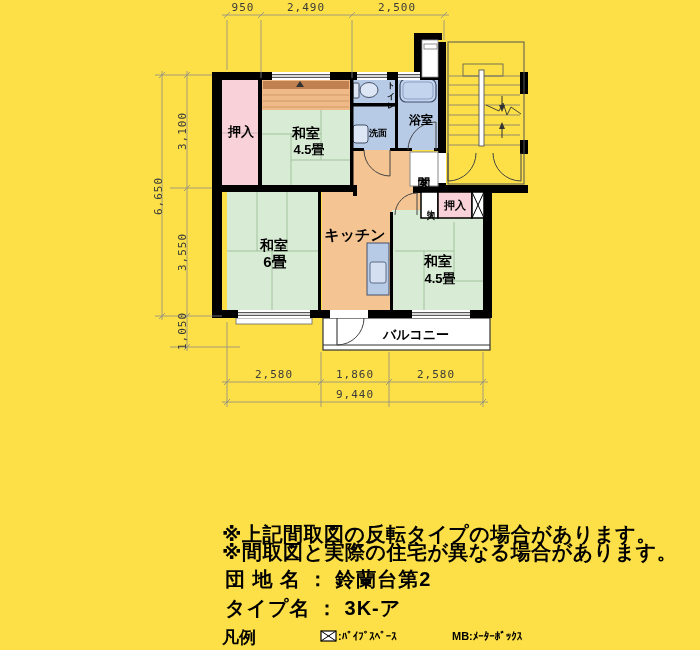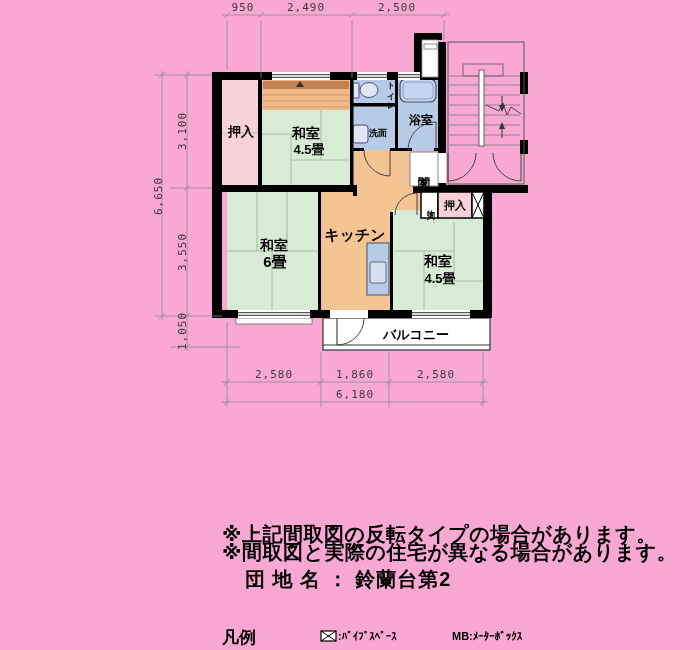--- a/index.html
+++ b/index.html
@@ -1,27 +1,27 @@
 <!DOCTYPE html>
 <html><head>
 <meta charset="utf-8">
 <style>
   html,body{margin:0;padding:0;background:#fff;}
-  #root{position:relative;width:700px;height:650px;background:#f9a8d4;overflow:hidden;
+  #root{position:relative;width:700px;height:650px;background:#fde047;overflow:hidden;
         font-family:"Liberation Sans","DejaVu Sans",sans-serif;color:#000;}
   svg{position:absolute;left:0;top:0;}
   .lbl{position:absolute;transform:translate(-50%,-50%);white-space:nowrap;color:#000;
        font-family:"Liberation Sans","DejaVu Sans",sans-serif;line-height:1;}
   .vert{writing-mode:vertical-rl;text-orientation:upright;letter-spacing:1px;}
   .dim{position:absolute;transform:translate(-50%,-50%);white-space:nowrap;color:#3a3a3a;
        font-size:11px;letter-spacing:1px;font-family:"DejaVu Sans Mono",monospace;}
   .dimrot{position:absolute;transform:translate(-50%,-50%) rotate(-90deg);white-space:nowrap;
        color:#3a3a3a;font-size:11px;letter-spacing:1px;font-family:"DejaVu Sans Mono",monospace;}
   .note{position:absolute;white-space:nowrap;font-weight:bold;font-size:20px;letter-spacing:0.5px;}
-  .info{position:absolute;white-space:nowrap;font-weight:bold;font-size:20px;letter-spacing:1px;margin-left:20px;}
+  .info{position:absolute;white-space:nowrap;font-weight:bold;font-size:20px;letter-spacing:1px;}
   .legend-title{position:absolute;white-space:nowrap;font-weight:bold;font-size:17px;text-align:center;}
   .legend-item{position:absolute;white-space:nowrap;font-weight:bold;font-size:11px;}
 </style>
 </head>
 <body>
 
 <div id="root">
 
 <svg width="700" height="650" viewBox="0 0 700 650">
 
@@ -211,41 +211,42 @@
   <div class="dim" style="left:243px;top:7px;">950</div>
   <div class="dim" style="left:306px;top:7px;">2,490</div>
   <div class="dim" style="left:397px;top:7px;">2,500</div>
   <div class="dimrot" style="left:158px;top:196px;">6,650</div>
   <div class="dimrot" style="left:182px;top:131px;">3,100</div>
   <div class="dimrot" style="left:182px;top:252px;">3,550</div>
   <div class="dimrot" style="left:182px;top:331px;">1,050</div>
   <div class="dim" style="left:274px;top:374px;">2,580</div>
   <div class="dim" style="left:355px;top:374px;">1,860</div>
   <div class="dim" style="left:436px;top:374px;">2,580</div>
-  <div class="dim" style="left:355px;top:394px;">6,180</div>
+  <div class="dim" style="left:355px;top:394px;">9,440</div>
 
   <div class="lbl" style="left:241px;top:131px;font-size:13px;font-weight:bold;">押入</div>
   <div class="lbl" style="left:306px;top:133px;font-size:14px;font-weight:bold;">和室</div>
   <div class="lbl" style="left:309px;top:149px;font-size:13px;font-weight:bold;">4.5畳</div>
   <div class="lbl vert" style="left:390px;top:91px;font-size:8px;font-weight:bold;">トイレ</div>
   <div class="lbl" style="left:378px;top:133px;font-size:9px;font-weight:bold;">洗面</div>
   <div class="lbl" style="left:421px;top:120px;font-size:12px;font-weight:bold;">浴室</div>
   <div class="lbl vert" style="left:424px;top:168px;font-size:12px;font-weight:bold;">玄関</div>
   <div class="lbl vert" style="left:430px;top:205px;font-size:8px;font-weight:bold;">物入</div>
   <div class="lbl" style="left:455px;top:205px;font-size:11px;font-weight:bold;">押入</div>
   <div class="lbl" style="left:274px;top:245px;font-size:14px;font-weight:bold;">和室</div>
   <div class="lbl" style="left:275px;top:261px;font-size:15px;font-weight:bold;text-align:center;">6畳</div>
   <div class="lbl" style="left:355px;top:234px;font-size:15px;font-weight:bold;">キッチン</div>
   <div class="lbl" style="left:438px;top:261px;font-size:14px;font-weight:bold;">和室</div>
   <div class="lbl" style="left:440px;top:278px;font-size:13px;font-weight:bold;">4.5畳</div>
   <div class="lbl" style="left:416px;top:334px;font-size:13px;font-weight:bold;">バルコニー</div>
 
   <div class="note" style="left:222px;top:521px;">※上記間取図の反転タイプの場合があります。</div>
   <div class="note" style="left:222px;top:539px;">※間取図と実際の住宅が異なる場合があります。</div>
   <div class="info" style="left:225px;top:566px;">団 地 名 ： 鈴蘭台第2</div>
+  <div class="info" style="left:225px;top:595px;">タイプ名 ： 3K-ア</div>
 
   <div class="legend-title" style="left:222px;top:626px;">凡例</div>
   <svg style="left:320px;top:630px;" width="17" height="12">
     <rect x="1" y="1" width="15" height="10" fill="#fff" stroke="#000" stroke-width="1.2"></rect>
     <line x1="1" y1="1" x2="16" y2="11" stroke="#000" stroke-width="1"></line>
     <line x1="16" y1="1" x2="1" y2="11" stroke="#000" stroke-width="1"></line>
   </svg>
   <div class="legend-item" style="left:338px;top:630px;">:ﾊﾟｲﾌﾟｽﾍﾟｰｽ</div>
   <div class="legend-item" style="left:452px;top:630px;">MB:ﾒｰﾀｰﾎﾞｯｸｽ</div>
 

